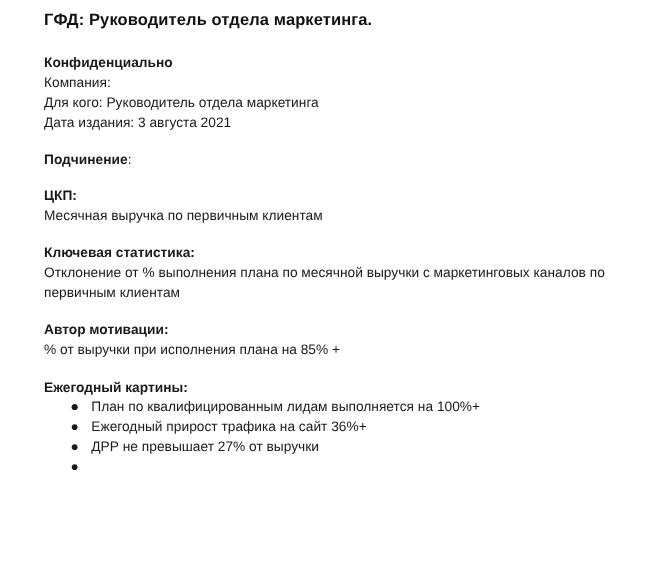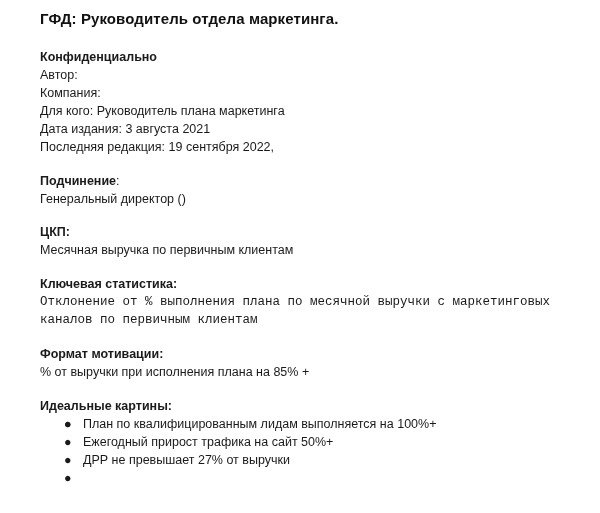--- a/index.html
+++ b/index.html
@@ -41,21 +41,20 @@
     font-size: 12.5px;
     line-height: 18px;
     color: #1a1a1a;
     white-space: pre-wrap;
   }
   .line.bold {
     font-weight: bold;
   }
   .line.wrap {
     max-width: 533px;
-    font-family: Liberation Mono, monospace;
   }
   .hdr-mixed {
     font-size: 12.5px;
     line-height: 18px;
   }
   .hdr-mixed .bold-part {
     font-weight: bold;
   }
   .hdr-mixed .plain-part {
     font-weight: normal;
@@ -85,61 +84,58 @@
 <body>
 
 <div class="page">
 
   <h1 class="doc-title">ГФД: Руководитель отдела маркетинга.</h1>
 
   <div class="gap-lg"></div>
 
   <div class="block">
     <div class="line bold">Конфиденциально</div>
-    <div class="line">Автор:</div>
     <div class="line">Компания:</div>
-    <div class="line">Для кого: Руководитель плана маркетинга</div>
+    <div class="line">Для кого: Руководитель отдела маркетинга</div>
     <div class="line">Дата издания: 3 августа 2021</div>
-    <div class="line">Последняя редакция: 19 сентября 2022,</div>
   </div>
 
   <div class="gap-md"></div>
 
   <div class="block">
     <div class="hdr-mixed"><span class="bold-part">Подчинение</span><span class="plain-part">:</span></div>
-    <div class="line">Генеральный директор ()</div>
   </div>
 
   <div class="gap-sm"></div>
 
   <div class="block">
     <div class="line bold">ЦКП:</div>
     <div class="line">Месячная выручка по первичным клиентам</div>
   </div>
 
   <div class="gap-md"></div>
 
   <div class="block">
     <div class="line bold">Ключевая статистика:</div>
     <div class="line wrap">Отклонение от % выполнения плана по месячной выручки с маркетинговых каналов по первичным клиентам</div>
   </div>
 
   <div class="gap-md"></div>
 
   <div class="block">
-    <div class="line bold">Формат мотивации:</div>
+    <div class="line bold">Автор мотивации:</div>
     <div class="line">% от выручки при исполнения плана на 85% +</div>
   </div>
 
   <div class="gap-md"></div>
 
   <div class="block">
-    <div class="line bold">Идеальные картины:</div>
+    <div class="line bold">Ежегодный картины:</div>
     <ul class="bullets">
       <li><span class="bullet-dot">●</span></li>
       <li><span class="bullet-dot">●</span><span>План по квалифицированным лидам выполняется на 100%+</span></li>
-      <li><span class="bullet-dot">●</span><span>Ежегодный прирост трафика на сайт 50%+</span></li>
+      <li><span class="bullet-dot">●</span><span>Ежегодный прирост трафика на сайт 36%+</span></li>
       <li><span class="bullet-dot">●</span><span>ДРР не превышает 27% от выручки</span></li>
       <li><span class="bullet-dot">●</span></li>
     </ul>
   </div>
 
 </div>
 
 </body></html>

